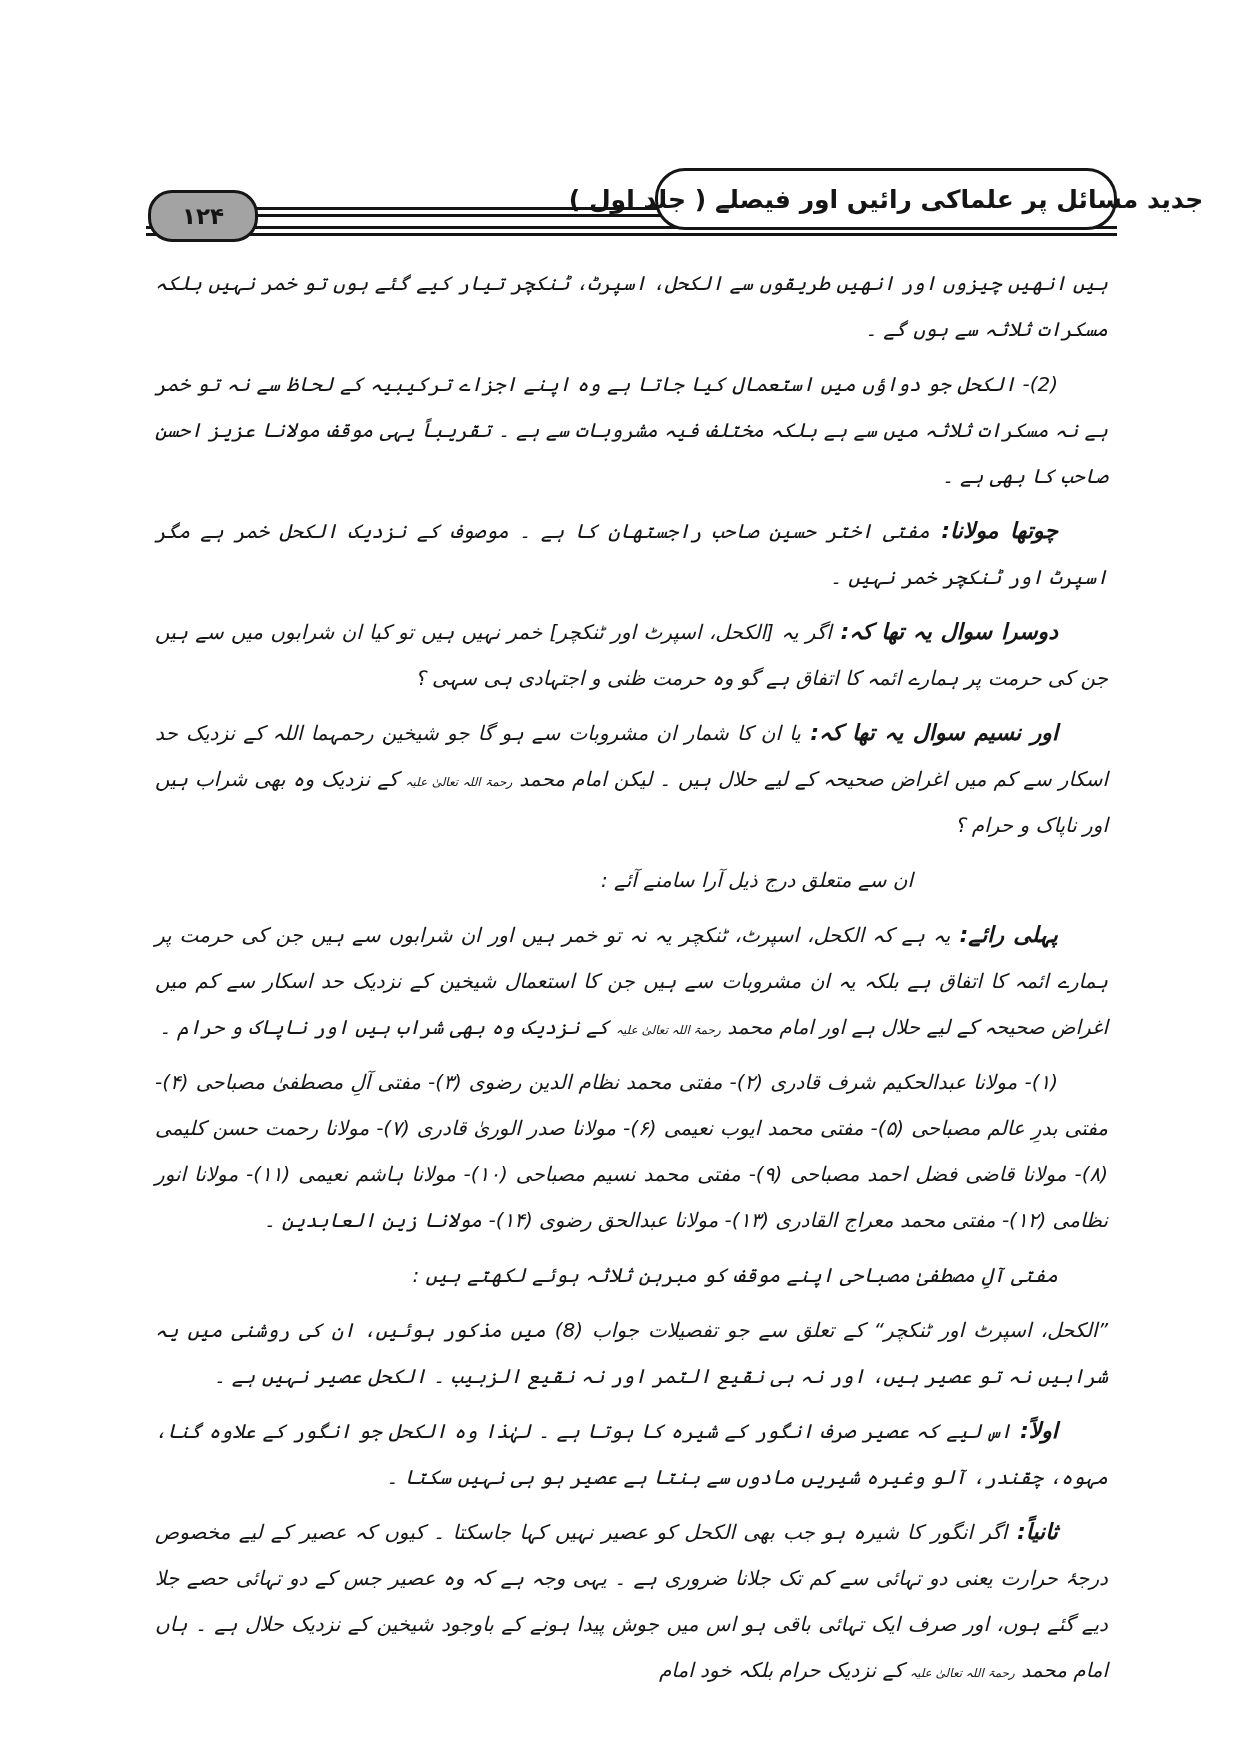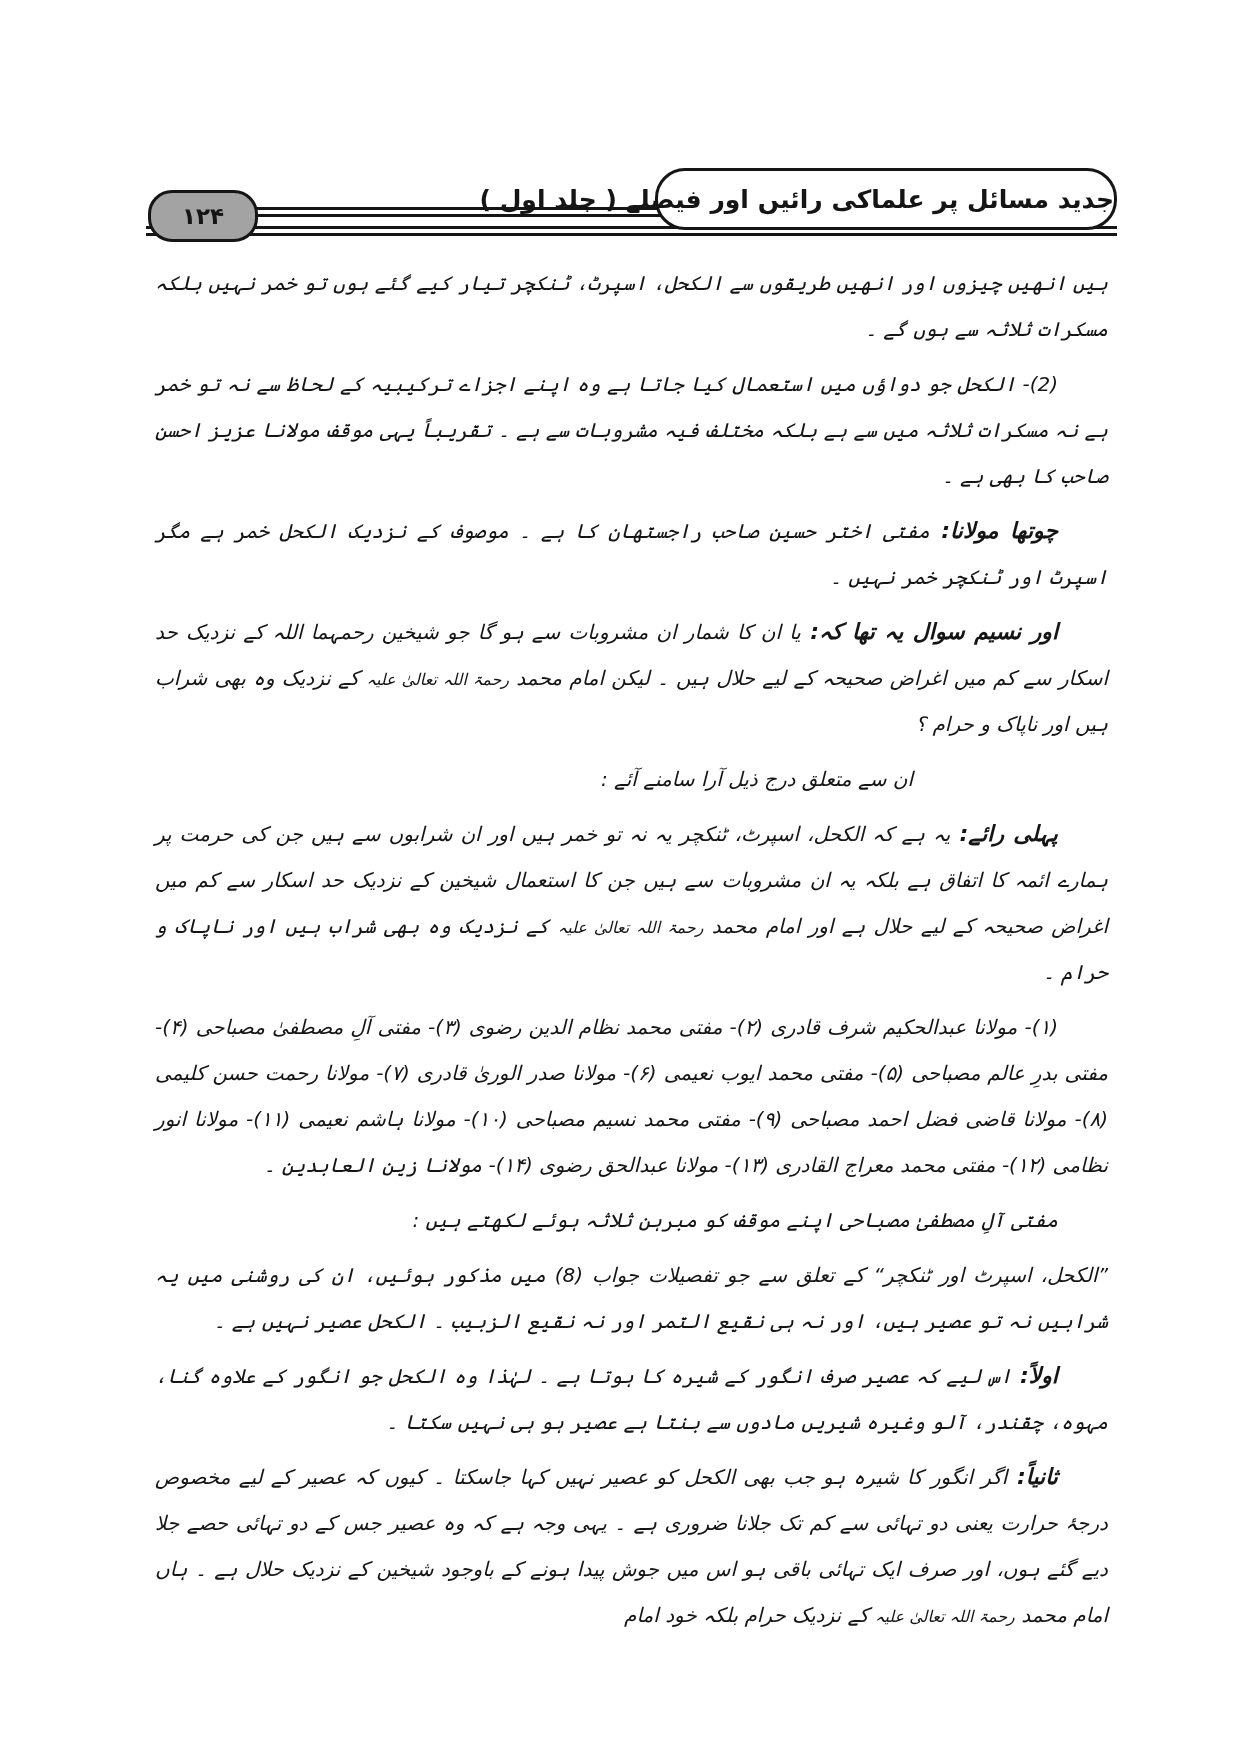--- a/index.html
+++ b/index.html
@@ -15,21 +15,21 @@
   .content{
     position:absolute;
     top:168px;right:123px;left:146px;
   }
   
   .hdr{position:relative;height:78px;}
   .cartouche{
     position:absolute;top:0;right:0;
     width:456px;height:56px;
     border:3px solid #151515;border-radius:30px;
-    display:flex;align-items:center;justify-content:flex-start;
+    display:flex;align-items:center;justify-content:center;
     background:#fff;z-index:3;
     font-size:25px;font-weight:bold;
     direction:rtl;white-space:nowrap;
   }
   .pill{
     position:absolute;top:22px;left:2px;
     width:104px;height:46px;
     border:3px solid #151515;border-radius:24px;
     display:flex;align-items:center;justify-content:center;
     background:#a3a3a3;z-index:3;
@@ -54,21 +54,21 @@
     font-size:20px;line-height:46px;
     text-align:justify;
     direction:rtl;
     font-style:italic;
   }
   .indent-none{text-indent:0;}
   .indent-std{text-indent:50px;}
   .indent-big{text-indent:195px;}
   .seg{font-weight:normal;}
   .seg-bold{font-weight:bold;font-size:22px;}
-  .seg-small{font-size:16px;line-height:1;}
+  .seg-small{font-size:12px;line-height:1;}
 </style>
 </head>
 <body>
 
 <div class="sheet">
   <div class="content">
 
     <div class="hdr">
       <div class="cartouche">
         <span>جدید مسائل پر علماکی رائیں اور فیصلے ( جلد اول )</span>
@@ -77,20 +77,21 @@
       <div class="dbl-full"></div>
       <div class="pill">
         <span>۱۲۴</span>
       </div>
     </div>
 
     <main class="bodytext">
         <p class="para indent-none"><span class="seg">ہیں انھیں چیزوں اور انھیں طریقوں سے الکحل، اسپرٹ، ٹنکچر تیار کیے گئے ہوں تو خمر نہیں بلکہ مسکرات ثلاثہ سے ہوں گے ۔</span></p>
         <p class="para indent-std"><span class="seg">(2)- الکحل جو دواؤں میں استعمال کیا جاتا ہے وہ اپنے اجزاے ترکیبیہ کے لحاظ سے نہ تو خمر ہے نہ مسکرات ثلاثہ میں سے ہے بلکہ مختلف فیہ مشروبات سے ہے ۔ تقریباً یہی موقف مولانا عزیز احسن صاحب کا بھی ہے ۔</span></p>
         <p class="para indent-std"><span class="seg-bold">چوتھا مولانا: </span><span class="seg">مفتی اختر حسین صاحب راجستھان کا ہے ۔ موصوف کے نزدیک الکحل خمر ہے مگر اسپرٹ اور ٹنکچر خمر نہیں ۔</span></p>
+        <p class="para indent-std"><span class="seg-bold">دوسرا سوال یہ تھا کہ: </span><span class="seg">اگر یہ [الکحل، اسپرٹ اور ٹنکچر] خمر نہیں ہیں تو کیا ان شرابوں میں سے ہیں جن کی حرمت پر ہمارے ائمہ کا اتفاق ہے گو وہ حرمت ظنی و اجتہادی ہی سہی ؟</span></p>
         <p class="para indent-std"><span class="seg-bold">اور نسیم سوال یہ تھا کہ: </span><span class="seg">یا ان کا شمار ان مشروبات سے ہو گا جو شیخین رحمہما اللہ کے نزدیک حد اسکار سے کم میں اغراض صحیحہ کے لیے حلال ہیں ۔ لیکن امام محمد </span><span class="seg-small">رحمۃ اللہ تعالیٰ علیہ</span><span class="seg"> کے نزدیک وہ بھی شراب ہیں اور ناپاک و حرام ؟</span></p>
         <p class="para indent-big"><span class="seg">ان سے متعلق درج ذیل آرا سامنے آئے :</span></p>
         <p class="para indent-std"><span class="seg-bold">پہلی رائے: </span><span class="seg">یہ ہے کہ الکحل، اسپرٹ، ٹنکچر یہ نہ تو خمر ہیں اور ان شرابوں سے ہیں جن کی حرمت پر ہمارے ائمہ کا اتفاق ہے بلکہ یہ ان مشروبات سے ہیں جن کا استعمال شیخین کے نزدیک حد اسکار سے کم میں اغراض صحیحہ کے لیے حلال ہے اور امام محمد </span><span class="seg-small">رحمۃ اللہ تعالیٰ علیہ</span><span class="seg"> کے نزدیک وہ بھی شراب ہیں اور ناپاک و حرام ۔</span></p>
         <p class="para indent-std"><span class="seg">(۱)- مولانا عبدالحکیم شرف قادری (۲)- مفتی محمد نظام الدین رضوی (۳)- مفتی آلِ مصطفیٰ مصباحی (۴)- مفتی بدرِ عالم مصباحی (۵)- مفتی محمد ایوب نعیمی (۶)- مولانا صدر الوریٰ قادری (۷)- مولانا رحمت حسن کلیمی (۸)- مولانا قاضی فضل احمد مصباحی (۹)- مفتی محمد نسیم مصباحی (۱۰)- مولانا ہاشم نعیمی (۱۱)- مولانا انور نظامی (۱۲)- مفتی محمد معراج القادری (۱۳)- مولانا عبدالحق رضوی (۱۴)- مولانا زین العابدین ۔</span></p>
         <p class="para indent-std"><span class="seg">مفتی آلِ مصطفیٰ مصباحی اپنے موقف کو مبرہن ثلاثہ ہوئے لکھتے ہیں :</span></p>
         <p class="para indent-none"><span class="seg">”الکحل، اسپرٹ اور ٹنکچر“ کے تعلق سے جو تفصیلات جواب (8) میں مذکور ہوئیں، ان کی روشنی میں یہ شرابیں نہ تو عصیر ہیں، اور نہ ہی نقیع التمر اور نہ نقیع الزبیب ۔ الکحل عصیر نہیں ہے ۔</span></p>
         <p class="para indent-std"><span class="seg-bold">اولاً: </span><span class="seg">اس لیے کہ عصیر صرف انگور کے شیرہ کا ہوتا ہے ۔ لہٰذا وہ الکحل جو انگور کے علاوہ گنا، مہوہ، چقندر، آلو وغیرہ شیریں مادوں سے بنتا ہے عصیر ہو ہی نہیں سکتا ۔</span></p>
         <p class="para indent-std"><span class="seg-bold">ثانیاً: </span><span class="seg">اگر انگور کا شیرہ ہو جب بھی الکحل کو عصیر نہیں کہا جاسکتا ۔ کیوں کہ عصیر کے لیے مخصوص درجۂ حرارت یعنی دو تہائی سے کم تک جلانا ضروری ہے ۔ یہی وجہ ہے کہ وہ عصیر جس کے دو تہائی حصے جلا دیے گئے ہوں، اور صرف ایک تہائی باقی ہو اس میں جوش پیدا ہونے کے باوجود شیخین کے نزدیک حلال ہے ۔ ہاں امام محمد </span><span class="seg-small">رحمۃ اللہ تعالیٰ علیہ</span><span class="seg"> کے نزدیک حرام بلکہ خود امام</span></p>
       </main>
 

